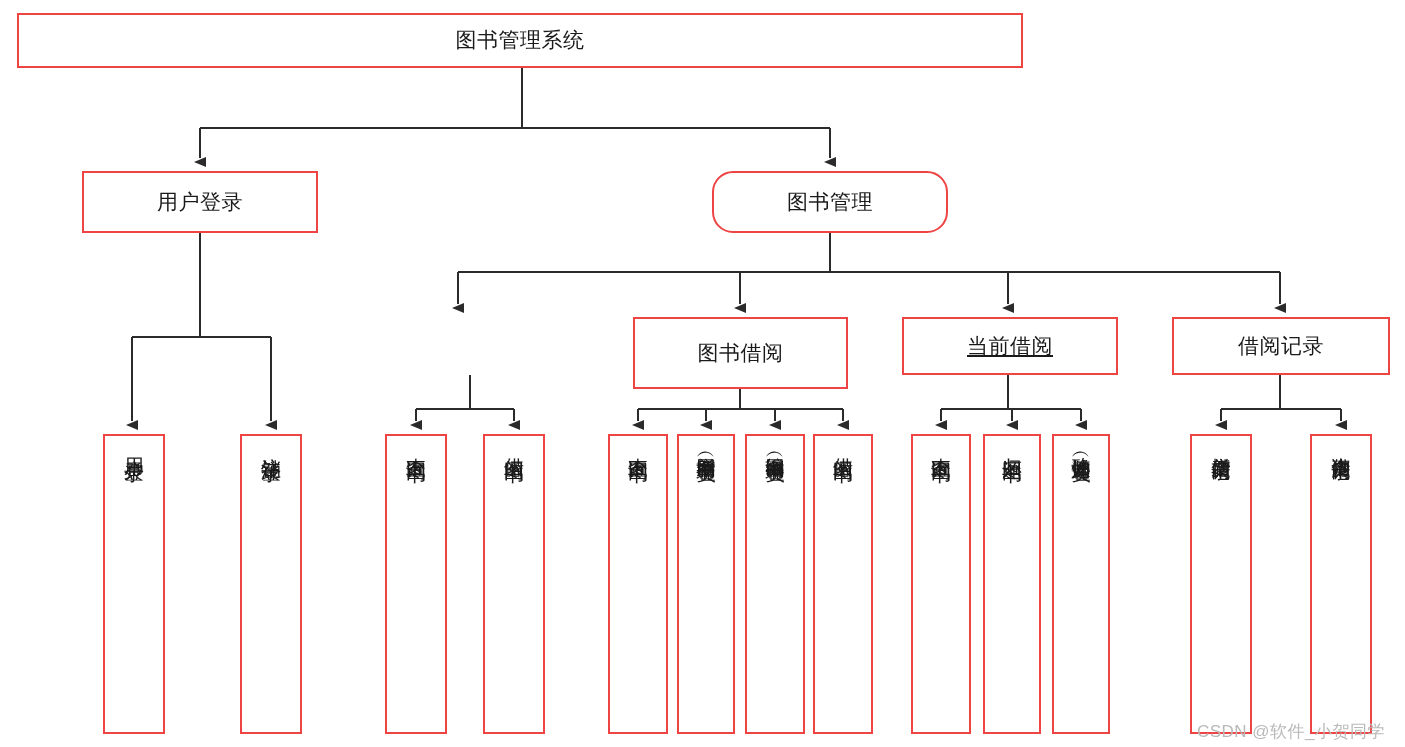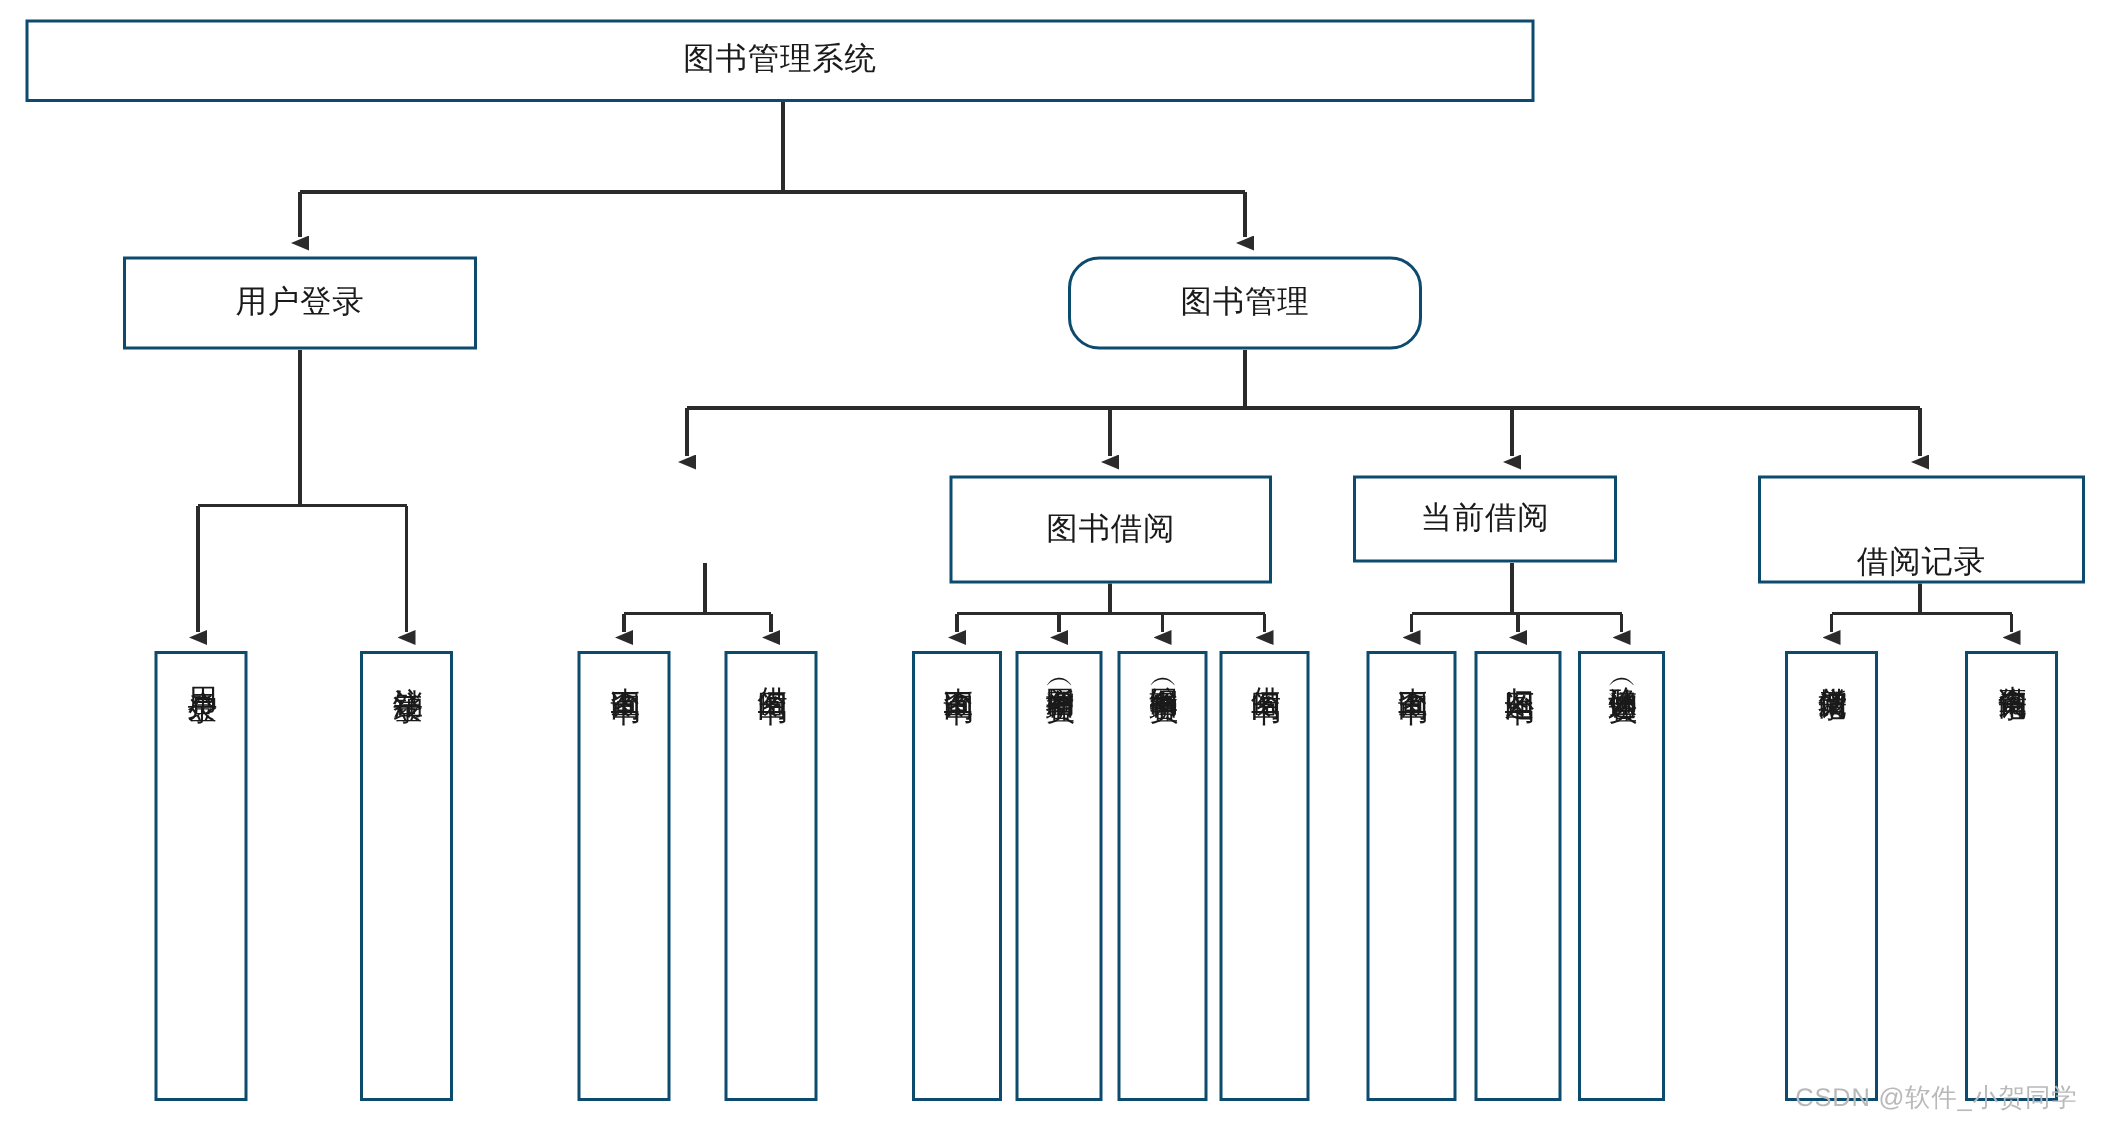--- a/index.html
+++ b/index.html
@@ -22,21 +22,21 @@
   svg.layer {
     position: absolute;
     left: 0;
     top: 0;
     width: 1405px;
     height: 747px;
   }
   .node-box {
     position: absolute;
     box-sizing: border-box;
-    border: 2px solid #0c4a6e;
+    border: 2px solid #ef4444;
     background: #ffffff;
     display: flex;
     align-items: center;
     justify-content: center;
     color: #1a1a1a;
   }
   .node-box.horiz .node-label {
     font-size: 21px;
     line-height: 1.15;
     letter-spacing: 0.5px;
@@ -136,24 +136,24 @@
   <div class="node-box horiz" style="left:82px; top:171px; width:236px; height:62px;">
     <span class="node-label">用户登录</span>
   </div>
   <div class="node-box horiz" style="left:712px; top:171px; width:236px; height:62px;border-radius:21px;">
     <span class="node-label">图书管理</span>
   </div>
 
   <div class="node-box horiz" style="left:633px; top:317px; width:215px; height:72px;">
     <span class="node-label">图书借阅</span>
   </div>
-  <div class="node-box horiz" style="left:902px; top:317px; width:176px; height:58px;">
+  <div class="node-box horiz" style="left:902px; top:317px; width:216px; height:58px;text-decoration:underline;">
     <span class="node-label">当前借阅</span>
   </div>
-  <div class="node-box horiz" style="left:1172px; top:317px; width:218px; height:72px;align-items:flex-end;">
+  <div class="node-box horiz" style="left:1172px; top:317px; width:218px; height:58px;">
     <span class="node-label">借阅记录</span>
   </div>
 
   <div class="node-box vert" style="left:103px; top:434px; width:62px; height:300px;">
     <span class="node-label">用户登录</span>
   </div>
   <div class="node-box vert" style="left:240px; top:434px; width:62px; height:300px;">
     <span class="node-label">注销登录</span>
   </div>
   <div class="node-box vert" style="left:385px; top:434px; width:62px; height:300px;">

